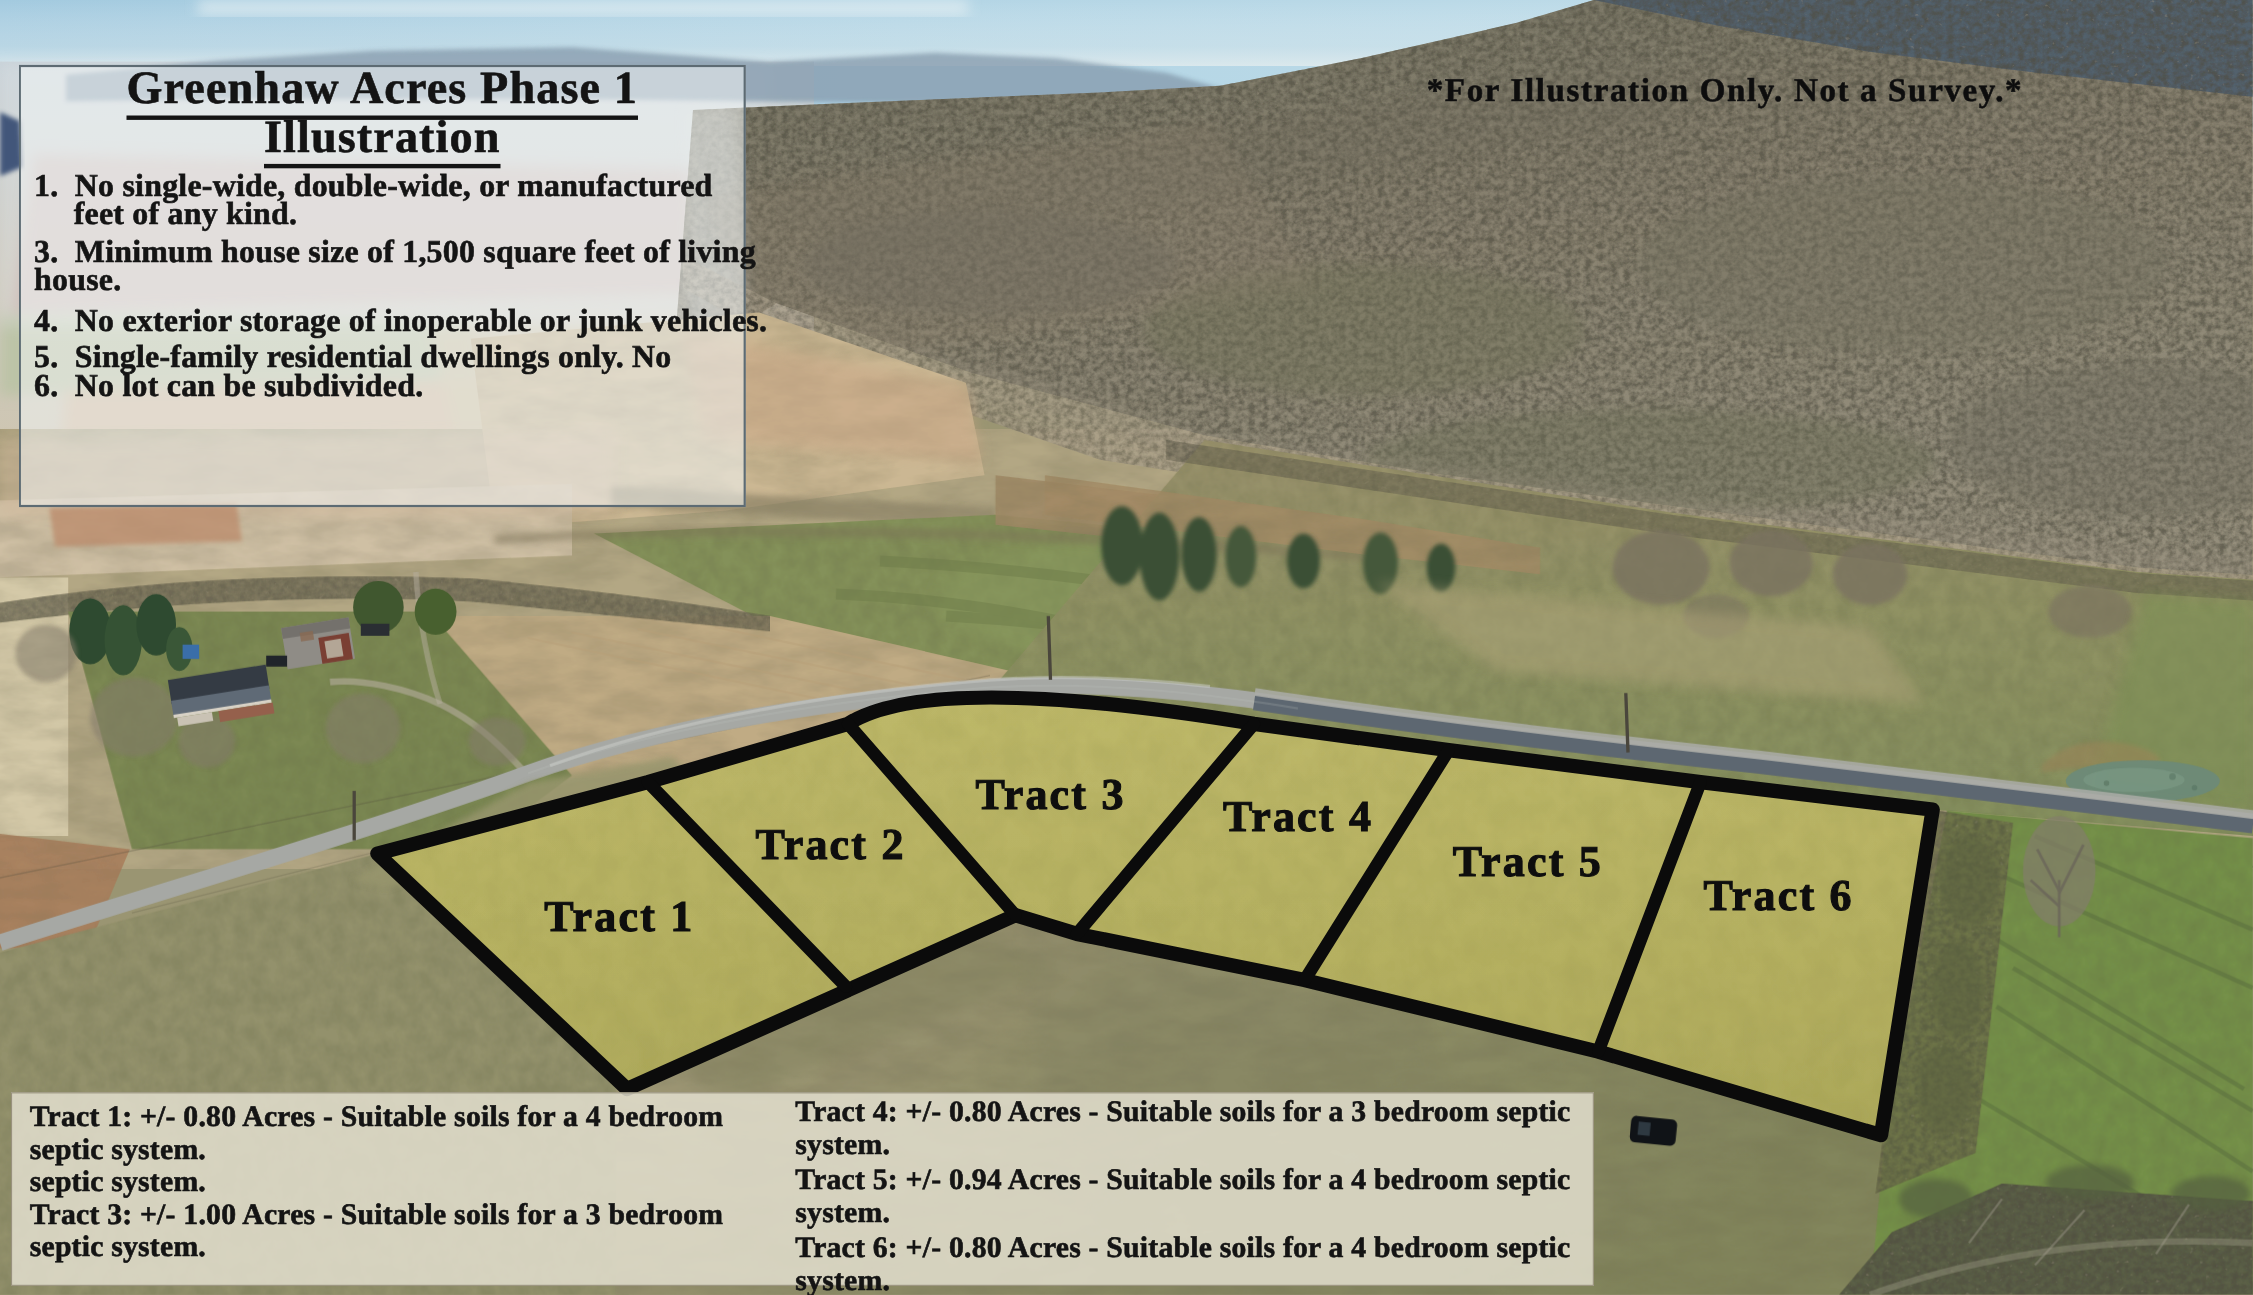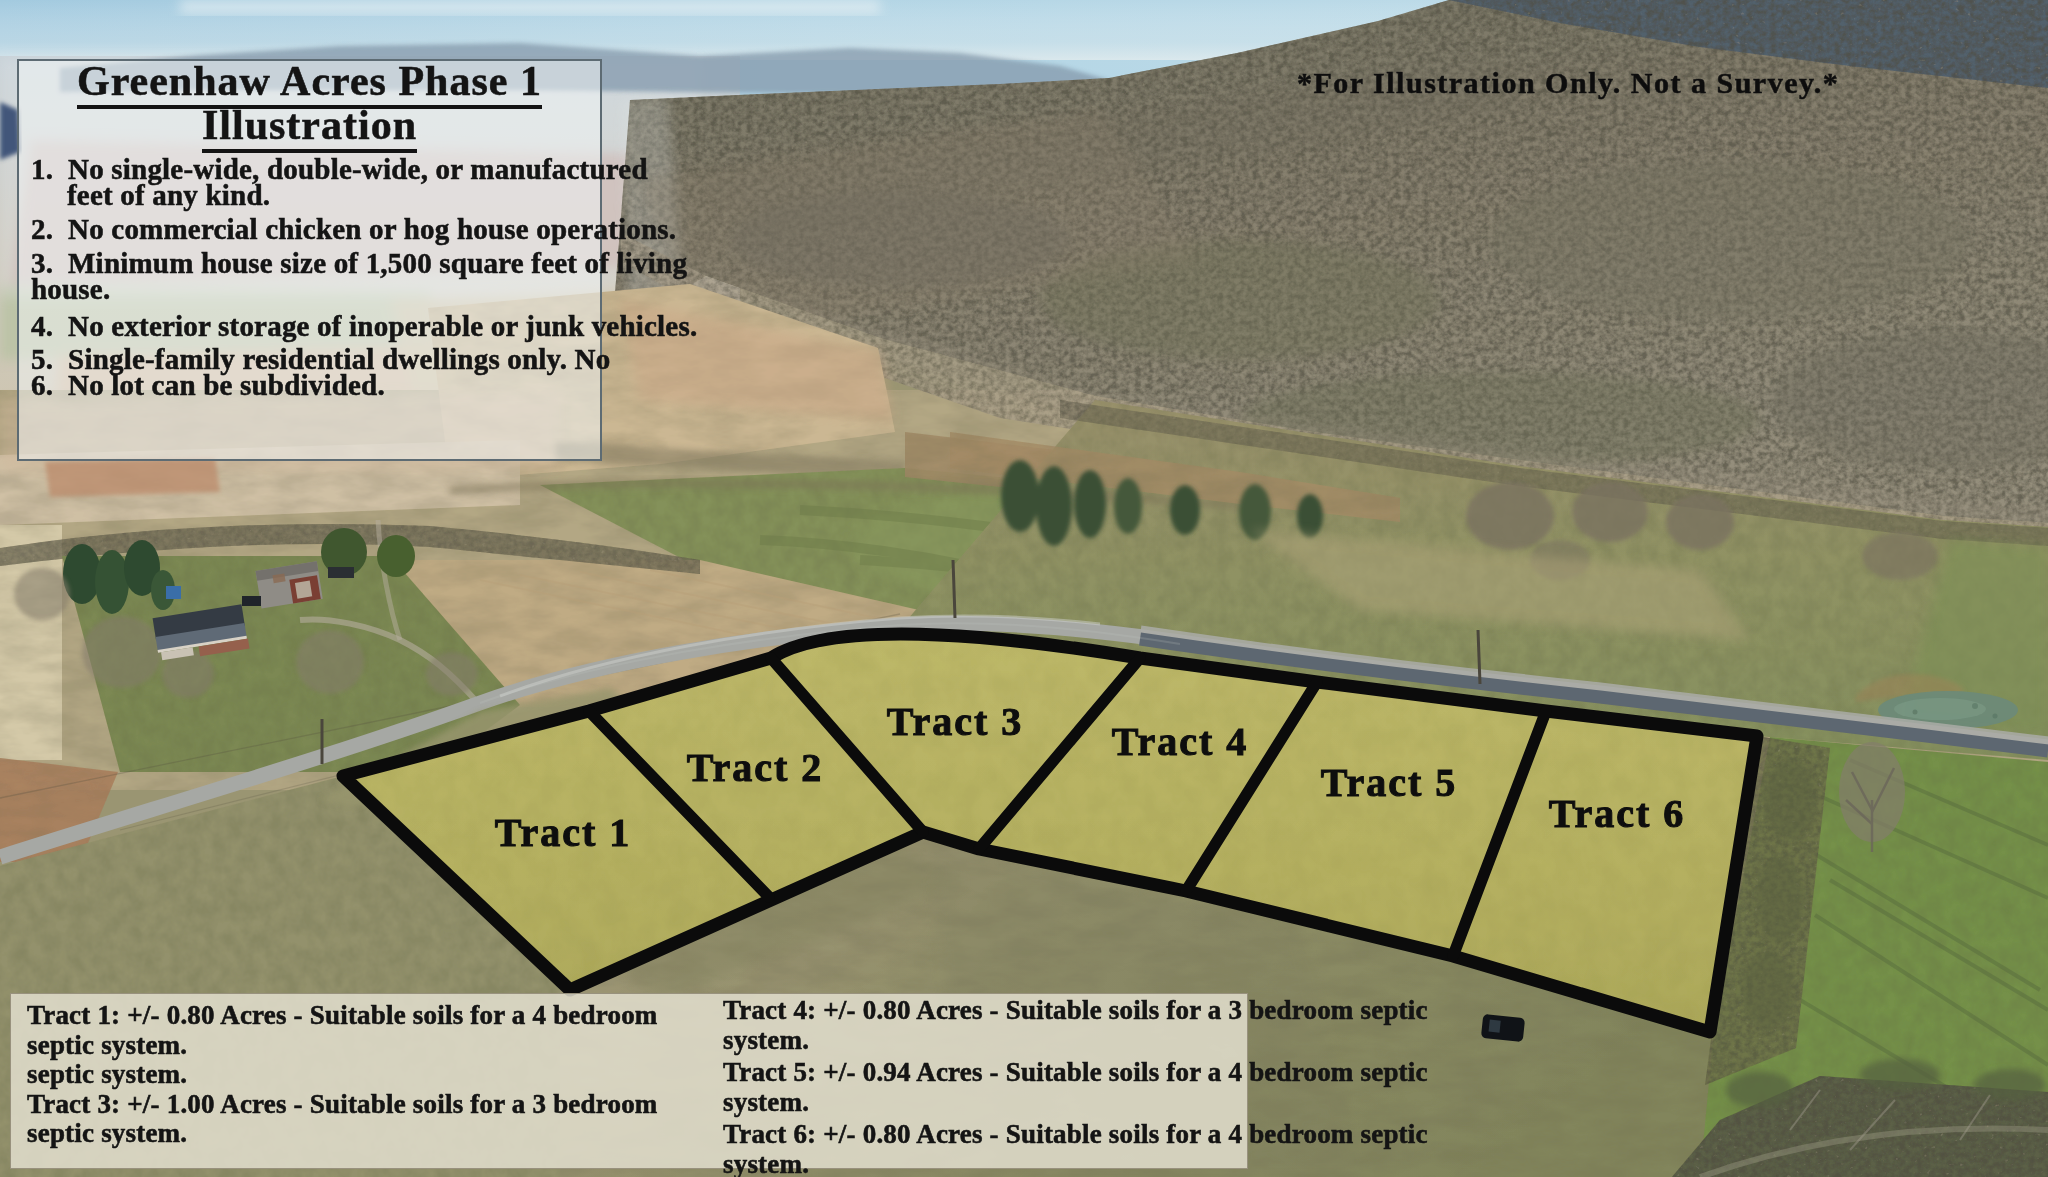--- a/index.html
+++ b/index.html
@@ -1,27 +1,27 @@
 <!DOCTYPE html>
 <html><head>
 <meta charset="utf-8">
 <style>
   html,body{margin:0;padding:0;}
   #page{position:relative;width:2048px;height:1177px;overflow:hidden;background:#9a9572;font-family:"Liberation Serif",serif;}
   #bg{position:absolute;left:0;top:0;}
   .box{position:absolute;color:#141414;font-weight:bold;-webkit-text-stroke:0.55px #141414;}
   .nw{white-space:nowrap;}
-  #restrict{left:17px;top:59px;width:585px;height:402px;background:rgba(242,245,246,0.54);border:2px solid #5d6b73;box-sizing:border-box;}
+  #restrict{left:17px;top:59px;width:661px;height:402px;background:rgba(242,245,246,0.54);border:2px solid #5d6b73;box-sizing:border-box;}
   #restrict .t1{font-size:42px;text-align:center;margin-top:-2px;line-height:44px;letter-spacing:1px;}
   #restrict .t1 span{border-bottom:4px solid #141414;padding-bottom:1px;}
   #restrict .items{font-size:29px;line-height:26px;margin:9px 12px 0 12px;letter-spacing:0.2px;}
   #restrict .item{margin-top:8px;}
   #restrict .ind{padding-left:36px;}
   #caption{left:1297px;top:66px;font-size:30px;color:#0d0d0d;letter-spacing:1.5px;}
-  #bottom{left:10px;top:993px;width:1238px;height:176px;background:rgba(227,224,207,0.84);border:1px solid #98917d;box-sizing:border-box;font-size:27px;line-height:29.5px;letter-spacing:0.2px;}
+  #bottom{left:10px;top:993px;width:1439px;height:176px;background:rgba(227,224,207,0.84);border:1px solid #98917d;box-sizing:border-box;font-size:27px;line-height:29.5px;letter-spacing:0.2px;}
   #bcol1{position:absolute;left:16px;top:7px;}
   #bcol2{position:absolute;left:712px;top:2px;}
   #bcol2 .gap{height:3px;}
 </style>
 </head>
 <body>
 <div id="page">
 <svg id="bg" width="2048" height="1177" viewBox="0 0 2048 1177">
 <defs>
   <linearGradient id="gSky" x1="0" y1="0" x2="1" y2="0">
@@ -395,21 +395,20 @@
 </svg>
 
 <div id="restrict" class="box">
 
   <div class="t1"><span>Greenhaw Acres Phase 1</span><br><span>Illustration</span></div>
   <div class="items">
 
     <div class="item nw">1.&nbsp; No single-wide, double-wide, or manufactured</div>
     <div class="nw ind">feet of any kind.</div>
 
-    <div class="item nw" style="margin-top:8px;">2.&nbsp; No commercial chicken or hog house operations.</div>
 
     <div class="item nw" style="margin-top:8px;">3.&nbsp; Minimum house size of 1,500 square feet of living</div>
     <div class="nw">house.</div>
 
     <div class="item nw" style="margin-top:11px;">4.&nbsp; No exterior storage of inoperable or junk vehicles.</div>
 
     <div class="item nw" style="margin-top:7px;">5.&nbsp; Single-family residential dwellings only. No</div>
 
     <div class="nw">6.&nbsp; No lot can be subdivided.</div>
   </div>

